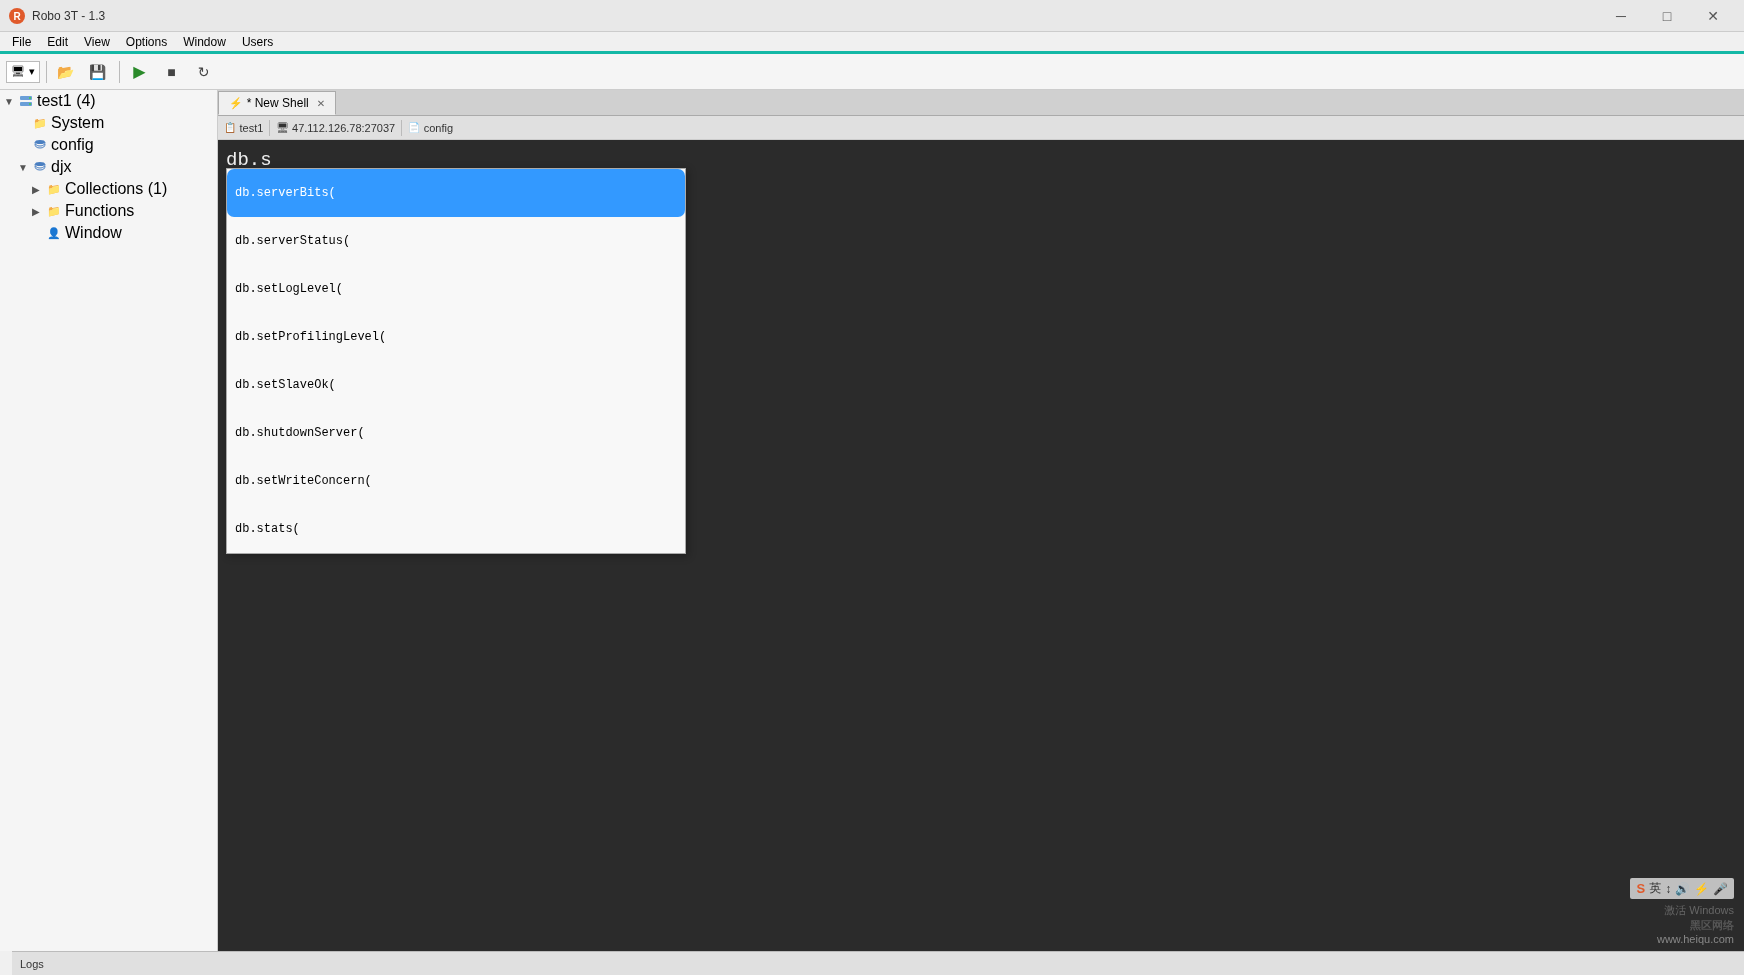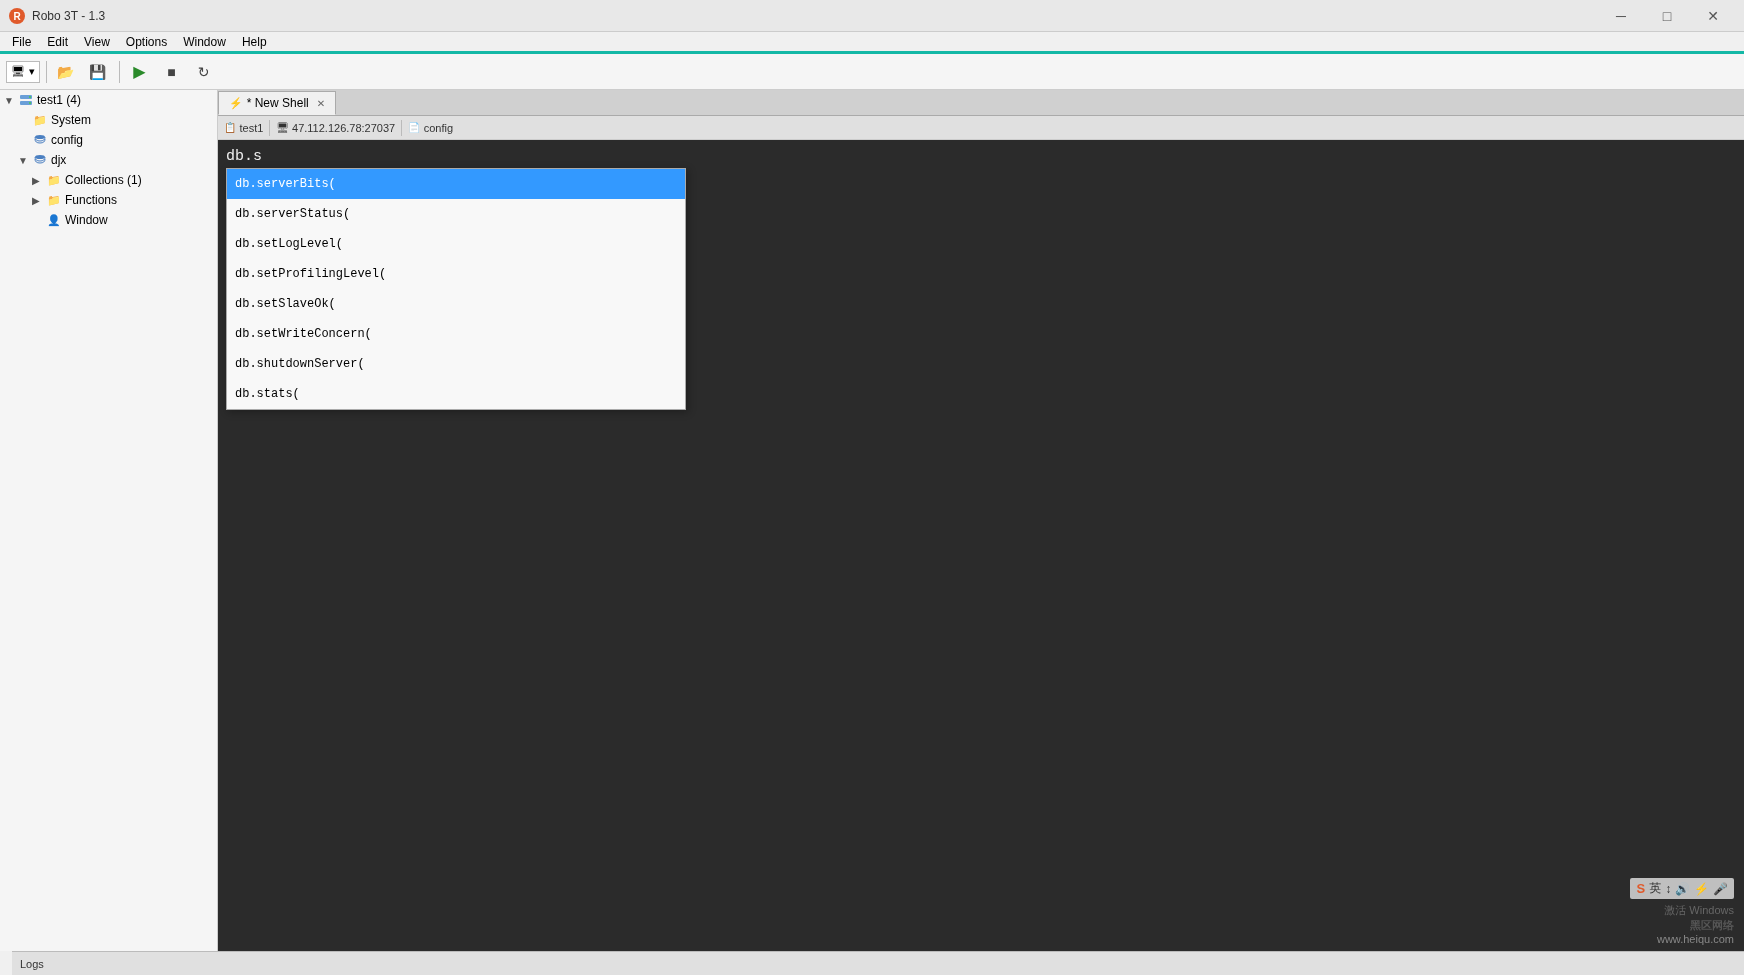--- a/index.html
+++ b/index.html
@@ -146,21 +146,21 @@
       width: 16px;
       height: 16px;
       margin-right: 3px;
       flex-shrink: 0;
       display: flex;
       align-items: center;
       justify-content: center;
       font-size: 11px;
     }
     .tree-item .label {
-      font-size: 12px;
+      font-size: 16px;
       color: #000;
     }
     .tree-indent-1 { padding-left: 4px; }
     .tree-indent-2 { padding-left: 18px; }
     .tree-indent-3 { padding-left: 32px; }
 
     
     #content {
       flex: 1;
       display: flex;
@@ -237,21 +237,21 @@
 
     #editor-input {
       position: absolute;
       top: 0;
       left: 0;
       right: 0;
       bottom: 0;
       background: #2b2b2b;
       color: #f0f0f0;
       font-family: 'Consolas', 'Courier New', monospace;
-      font-size: 15px;
+      font-size: 19px;
       padding: 6px 8px;
       border: none;
       outline: none;
       resize: none;
       line-height: 1.5;
     }
 
     
     #autocomplete {
       position: absolute;
@@ -259,24 +259,25 @@
       left: 8px;
       width: 460px;
       background: #f8f8f8;
       border: 1px solid #aaa;
       box-shadow: 2px 2px 8px rgba(0,0,0,0.3);
       z-index: 100;
       font-family: 'Consolas', 'Courier New', monospace;
       font-size: 12px;
     }
     .autocomplete-item {
-      padding: 8px 8px;
+      padding: 17px 8px;
       color: #000;
       cursor: pointer;
       white-space: nowrap;
+      border-radius: 7px;
     }
     .autocomplete-item.selected {
       background: #3399ff;
       color: white;
     }
 
     
     #status-bar {
       width: 100%;
       height: 24px;
@@ -340,21 +341,21 @@
     <button class="title-btn close">✕</button>
   </div>
 </div>
 
 <div id="menu-bar">
   <span class="menu-item">File</span>
   <span class="menu-item">Edit</span>
   <span class="menu-item">View</span>
   <span class="menu-item">Options</span>
   <span class="menu-item">Window</span>
-  <span class="menu-item">Help</span>
+  <span class="menu-item">Users</span>
 </div>
 
 <div id="toolbar">
   <div class="toolbar-dropdown">
     <span>🖥</span>
     <span>▾</span>
   </div>
   <div class="toolbar-sep"></div>
   <div class="toolbar-btn">
     <span>📂</span>
@@ -463,22 +464,22 @@
 
     <div id="editor-area">
       <textarea id="editor-input" spellcheck="false" style="">db.s</textarea>
 
       <div id="autocomplete">
         <div class="autocomplete-item selected">db.serverBits(</div>
         <div class="autocomplete-item">db.serverStatus(</div>
         <div class="autocomplete-item">db.setLogLevel(</div>
         <div class="autocomplete-item">db.setProfilingLevel(</div>
         <div class="autocomplete-item">db.setSlaveOk(</div>
+        <div class="autocomplete-item">db.shutdownServer(</div>
         <div class="autocomplete-item">db.setWriteConcern(</div>
-        <div class="autocomplete-item">db.shutdownServer(</div>
         <div class="autocomplete-item">db.stats(</div>
       </div>
     </div>
 
   </div>
 </div>
 
 <div id="status-bar">
   <span>Logs</span>
 </div>

